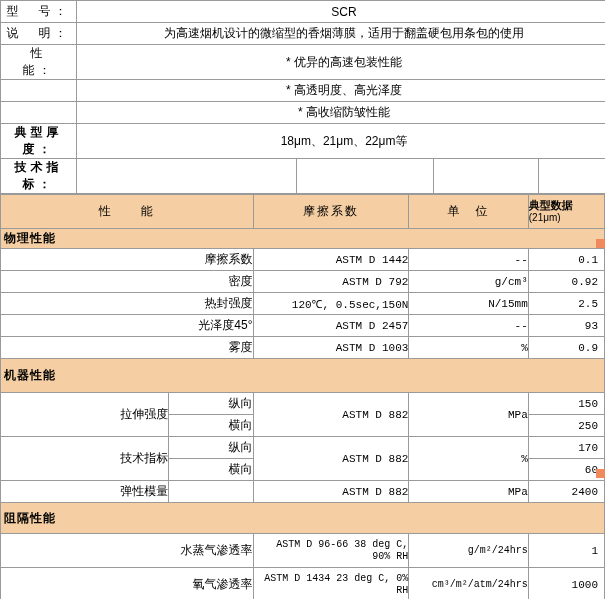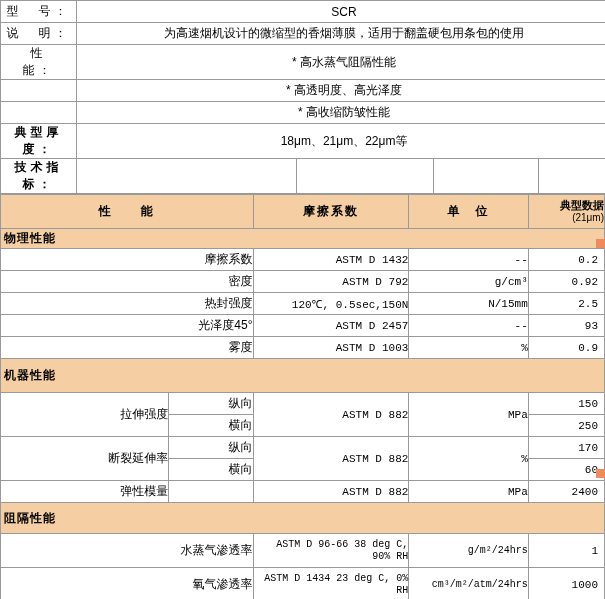--- a/index.html
+++ b/index.html
@@ -37,26 +37,26 @@
     font-weight: bold;
   }
   .val {
     text-align: center;
     padding-left: 6px;
     font-size: 12px;
   }
   .hdr {
     background: #f5cfa3;
     text-align: center;
-    font-weight: bold;
+    font-weight: normal;
     letter-spacing: 2px;
   }
   .hdr-sm {
     background: #f5cfa3;
-    text-align: right;
+    text-align: left;
     font-weight: bold;
     line-height: 1.15;
     font-size: 11px;
   }
   .hdr-sm .sub {
     font-weight: normal;
     font-size: 10px;
     display: block;
     letter-spacing: 0;
   }
@@ -104,21 +104,21 @@
     <tr class="rowh">
       <td class="lbl">型　号：</td>
       <td class="val" colspan="4">SCR</td>
     </tr>
     <tr class="rowh">
       <td class="lbl">说　明：</td>
       <td class="val" colspan="4">为高速烟机设计的微缩型的香烟薄膜，适用于翻盖硬包用条包的使用</td>
     </tr>
     <tr class="rowh">
       <td class="lbl">性　　能：</td>
-      <td class="val" colspan="4">* 高水蒸气阻隔性能</td>
+      <td class="val" colspan="4">* 优异的高速包装性能</td>
     </tr>
     <tr class="rowh">
       <td class="lbl"></td>
       <td class="val" colspan="4">* 高透明度、高光泽度</td>
     </tr>
     <tr class="rowh">
       <td class="lbl"></td>
       <td class="val" colspan="4">* 高收缩防皱性能</td>
     </tr>
     <tr class="rowh">
@@ -152,23 +152,23 @@
         <span>典型数据</span>
         <span class="sub">(21μm)</span>
       </th>
     </tr>
 
     <tr style="height:20px">
       <td class="sect" colspan="5">物理性能</td>
     </tr>
     <tr class="rowh">
       <td class="c" colspan="2">摩擦系数</td>
-      <td class="c mono">ASTM D 1432</td>
+      <td class="c mono">ASTM D 1442</td>
       <td class="c mono">--</td>
-      <td class="r mono">0.2</td>
+      <td class="r mono">0.1</td>
     </tr>
     <tr class="rowh">
       <td class="c" colspan="2">密度</td>
       <td class="c mono">ASTM D 792</td>
       <td class="c mono">g/cm³</td>
       <td class="r mono">0.92</td>
     </tr>
     <tr class="rowh">
       <td class="c" colspan="2">热封强度</td>
       <td class="c mono">120℃, 0.5sec,150N</td>
@@ -196,21 +196,21 @@
       <td class="c">纵向</td>
       <td class="c mono" rowspan="2">ASTM D 882</td>
       <td class="c mono" rowspan="2">MPa</td>
       <td class="r mono">150</td>
     </tr>
     <tr class="rowh">
       <td class="c">横向</td>
       <td class="r mono">250</td>
     </tr>
     <tr class="rowh">
-      <td class="c" rowspan="2">断裂延伸率</td>
+      <td class="c" rowspan="2">技术指标</td>
       <td class="c">纵向</td>
       <td class="c mono" rowspan="2">ASTM D 882</td>
       <td class="c mono" rowspan="2">%</td>
       <td class="r mono">170</td>
     </tr>
     <tr class="rowh">
       <td class="c">横向</td>
       <td class="r mono">60</td>
     </tr>
     <tr class="rowh">

